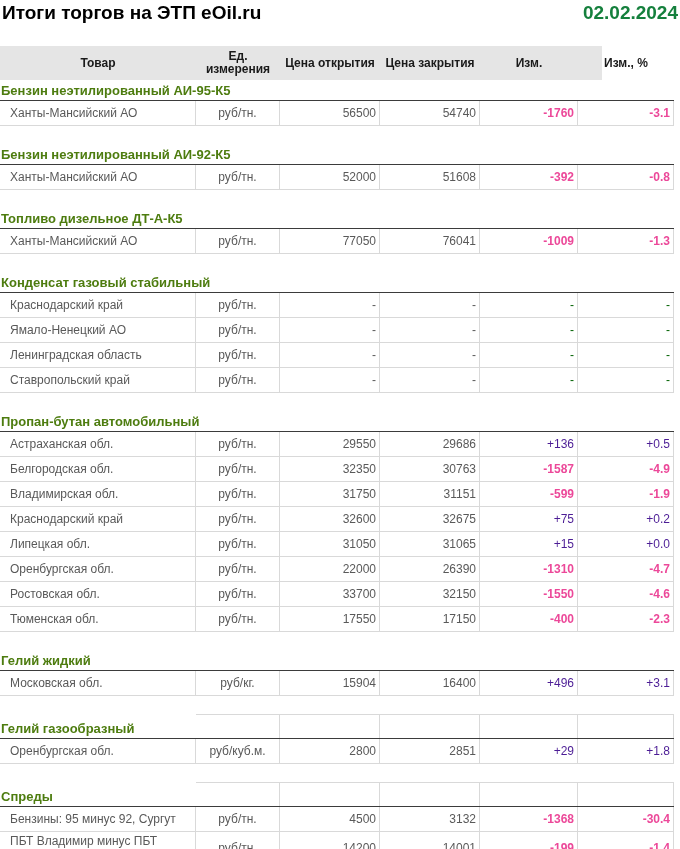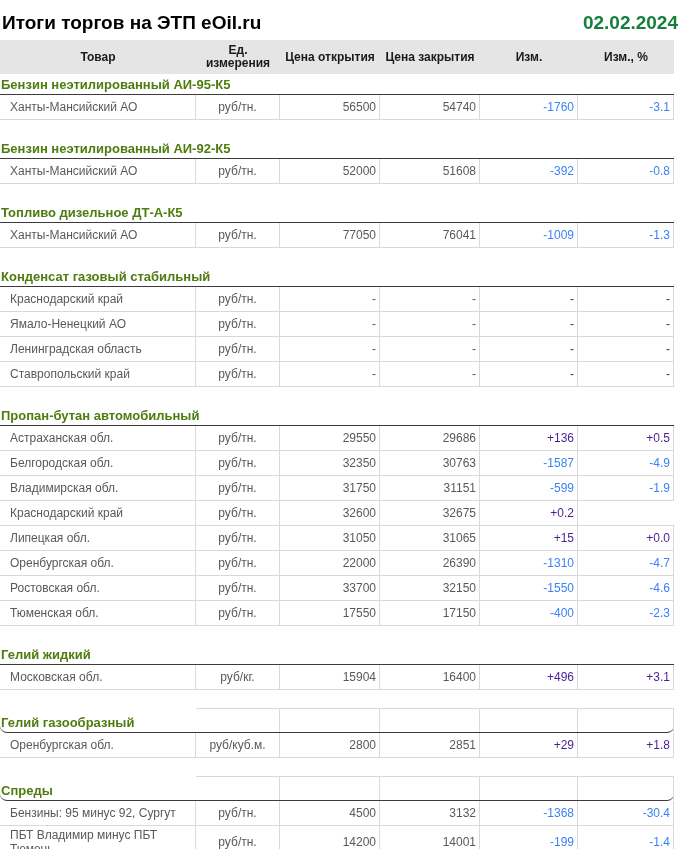--- a/index.html
+++ b/index.html
@@ -1,56 +1,56 @@
 <!DOCTYPE html>
 <html><head>
 <meta charset="utf-8">
 <style>
   html,body{margin:0;padding:0;background:#ffffff;}
   .page{
     width:680px;height:849px;overflow:hidden;background:#ffffff;
     font-family:"Liberation Sans",sans-serif;position:relative;box-sizing:border-box;
   }
   
-  .titlebar{display:flex;justify-content:space-between;align-items:flex-end;height:32px;padding:2px 2px 0 2px;gap:14px;}
+  .titlebar{display:flex;justify-content:space-between;align-items:flex-start;height:32px;padding:2px 2px 0 2px;gap:14px;}
   .page-title{font-size:19px;font-weight:bold;color:#000;margin:0;letter-spacing:0;}
   .report-date{font-size:19px;font-weight:bold;color:#15803d;}
   
   .grid-head{
     display:grid;grid-template-columns:196px 84px 100px 100px 98px 96px;
-    width:674px;background:#E5E5E5;height:34px;margin-top:6px;
+    width:602px;background:#E5E5E5;height:34px;margin-top:12px;
   }
   .hcell{
     display:flex;align-items:center;justify-content:center;text-align:center;
     font-weight:bold;font-size:12px;line-height:13px;color:#1a1a1a;
   }
   
   .gap{height:18px;}
   .section-title-row{width:674px;border-bottom:1px solid #3B3B3B;}
   .section-title-row.bordered{
-    display:grid;grid-template-columns:196px 84px 100px 100px 98px 96px;min-height:24px;border-radius:7px;
+    display:grid;grid-template-columns:196px 84px 100px 100px 98px 96px;min-height:24px;
   }
   .stitle{
     font-size:13px;font-weight:bold;color:#4d7c0f;
     padding:3px 0 2px 1px;white-space:nowrap;display:flex;align-items:flex-end;
   }
   .bordered .tcell{border-right:1px solid #D9D9D9;border-top:1px solid #D9D9D9;}
   .drow{
     display:grid;grid-template-columns:196px 84px 100px 100px 98px 96px;
     width:674px;border-bottom:1px solid #D9D9D9;min-height:24px;
   }
   .cell{
     display:flex;align-items:center;font-size:12px;line-height:14px;color:#595959;
     border-right:1px solid #D9D9D9;padding:2px 3px;box-sizing:border-box;
   }
   .c0{padding-left:10px;}
   .c1{justify-content:center;}
   .num{justify-content:flex-end;}
   .up{color:#4c1d95;}
-  .down{color:#3b82f6;}
+  .down{color:#ec4899;font-weight:bold;}
   .dash-up{color:#006100;}
 </style>
 </head>
 <body>
 
 <div class="page">
   <header class="titlebar">
     <h1 class="page-title">Итоги торгов на ЭТП eOil.ru</h1>
     <div class="report-date">02.02.2024</div>
   </header>
@@ -162,20 +162,21 @@
         <div class="cell c2 num">31750</div>
         <div class="cell c3 num">31151</div>
         <div class="cell c4 num down">-599</div>
         <div class="cell c5 num down">-1.9</div>
       </div>
       <div class="drow">
         <div class="cell c0">Краснодарский край</div>
         <div class="cell c1">руб/тн.</div>
         <div class="cell c2 num">32600</div>
         <div class="cell c3 num">32675</div>
+        <div class="cell c4 num up">+75</div>
         <div class="cell c5 num up">+0.2</div>
       </div>
       <div class="drow">
         <div class="cell c0">Липецкая обл.</div>
         <div class="cell c1">руб/тн.</div>
         <div class="cell c2 num">31050</div>
         <div class="cell c3 num">31065</div>
         <div class="cell c4 num up">+15</div>
         <div class="cell c5 num up">+0.0</div>
       </div>

